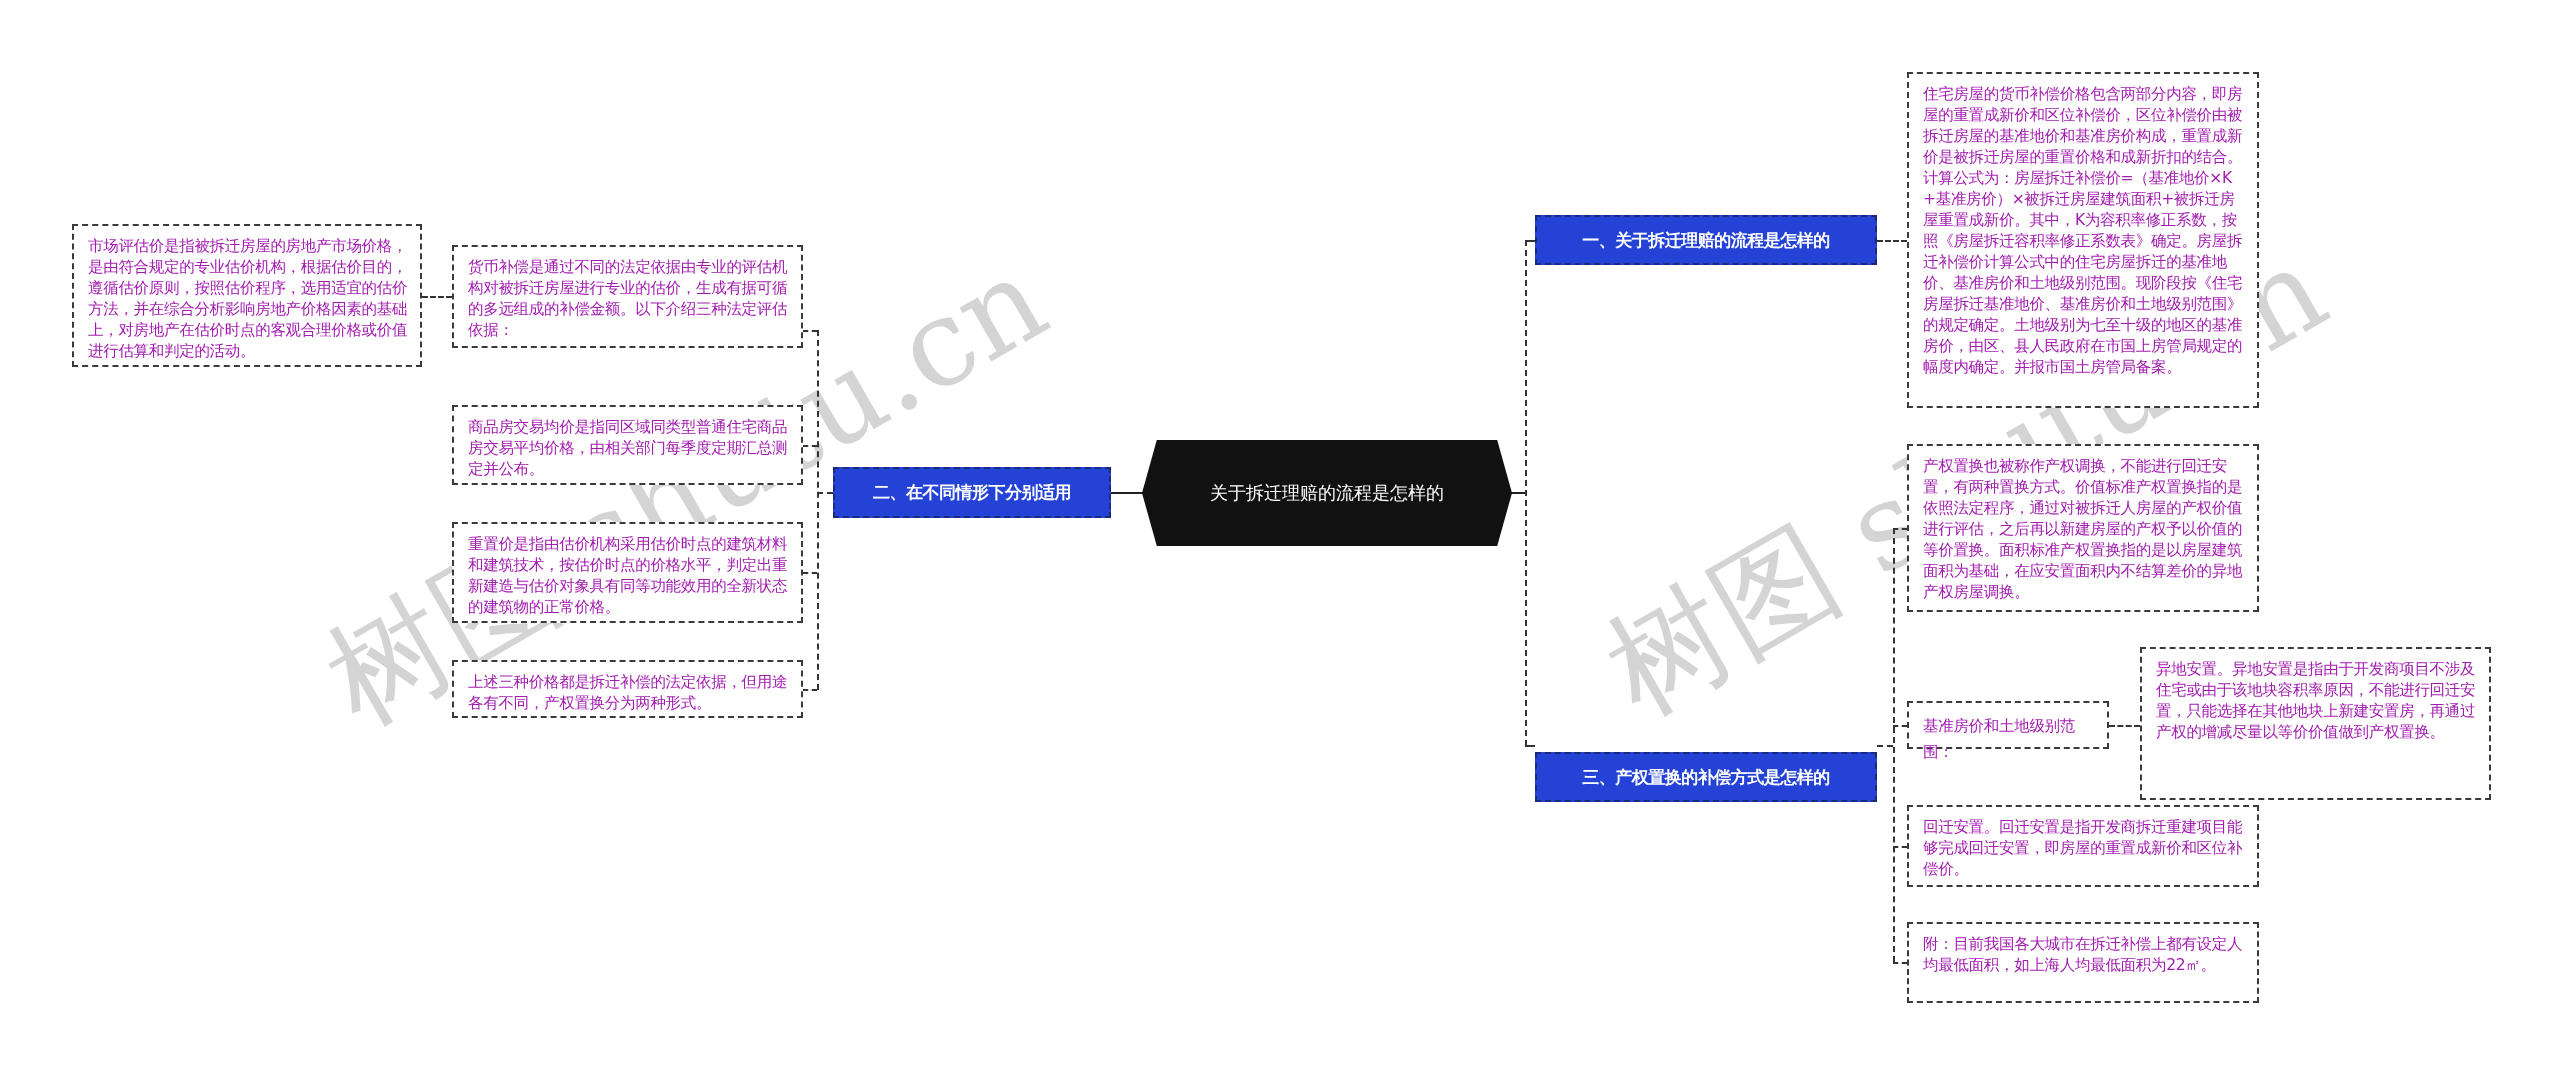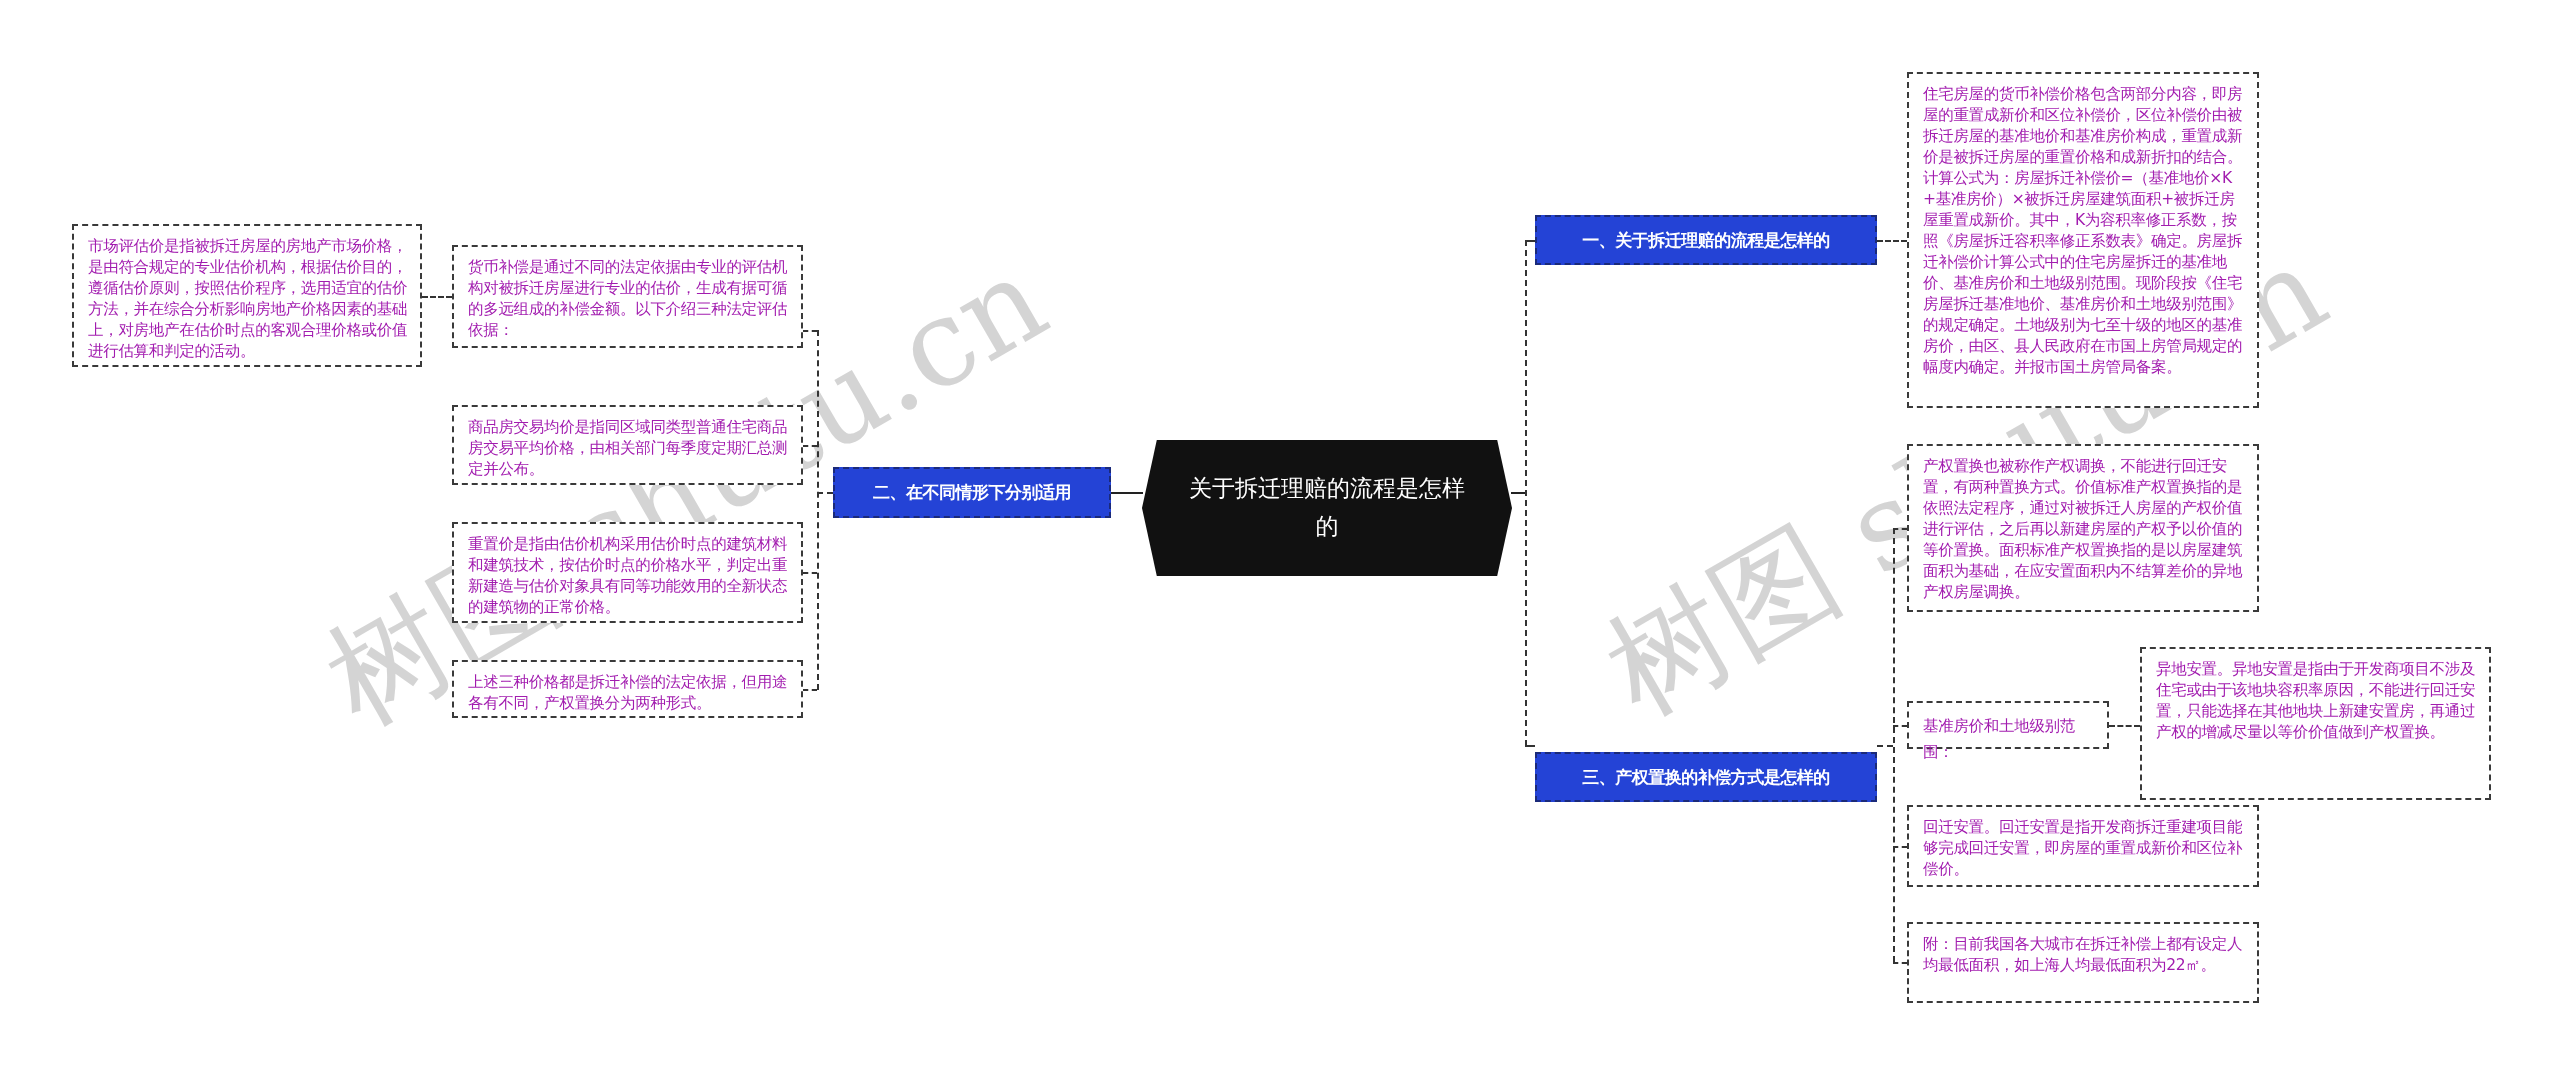--- a/index.html
+++ b/index.html
@@ -16,25 +16,25 @@
     letter-spacing:-0.3px;
     word-break:break-all;
   }
   .branch {
     position:absolute; box-sizing:border-box;
     background:#2443d6; border:2px dashed #1a2a7a;
     color:#ffffff; font-size:17px; line-height:46px;
     text-align:center; white-space:nowrap; letter-spacing:-0.5px;font-weight:bold;
   }
   .root {
-    position:absolute; left:1142px; top:440px; width:370px; height:136px;
+    position:absolute; left:1142px; top:440px; width:370px; height:106px;
     background:#111111; color:#ffffff;
     clip-path: polygon(4% 0%, 96% 0%, 100% 50%, 96% 100%, 4% 100%, 0% 50%);
     display:flex; align-items:center; justify-content:center; text-align:center;
-    font-size:23px; line-height:38px; padding:0 36px; box-sizing:border-box;font-family:Liberation Serif, serif;
+    font-size:18px; line-height:38px; padding:0 36px; box-sizing:border-box;
   }
   .hline { position:absolute; height:0; border-top:2px dashed #333; }
   .hsolid { position:absolute; height:0; border-top:2px solid #222; }
   .vline { position:absolute; width:0; border-left:2px dashed #333; }
   .watermark {
     position:absolute; color:rgba(160,160,160,0.45);
     font-family:"DejaVu Serif", serif; font-size:120px; white-space:nowrap;
     transform:rotate(-30deg); transform-origin:left bottom; pointer-events:none;
   }
 </style>

